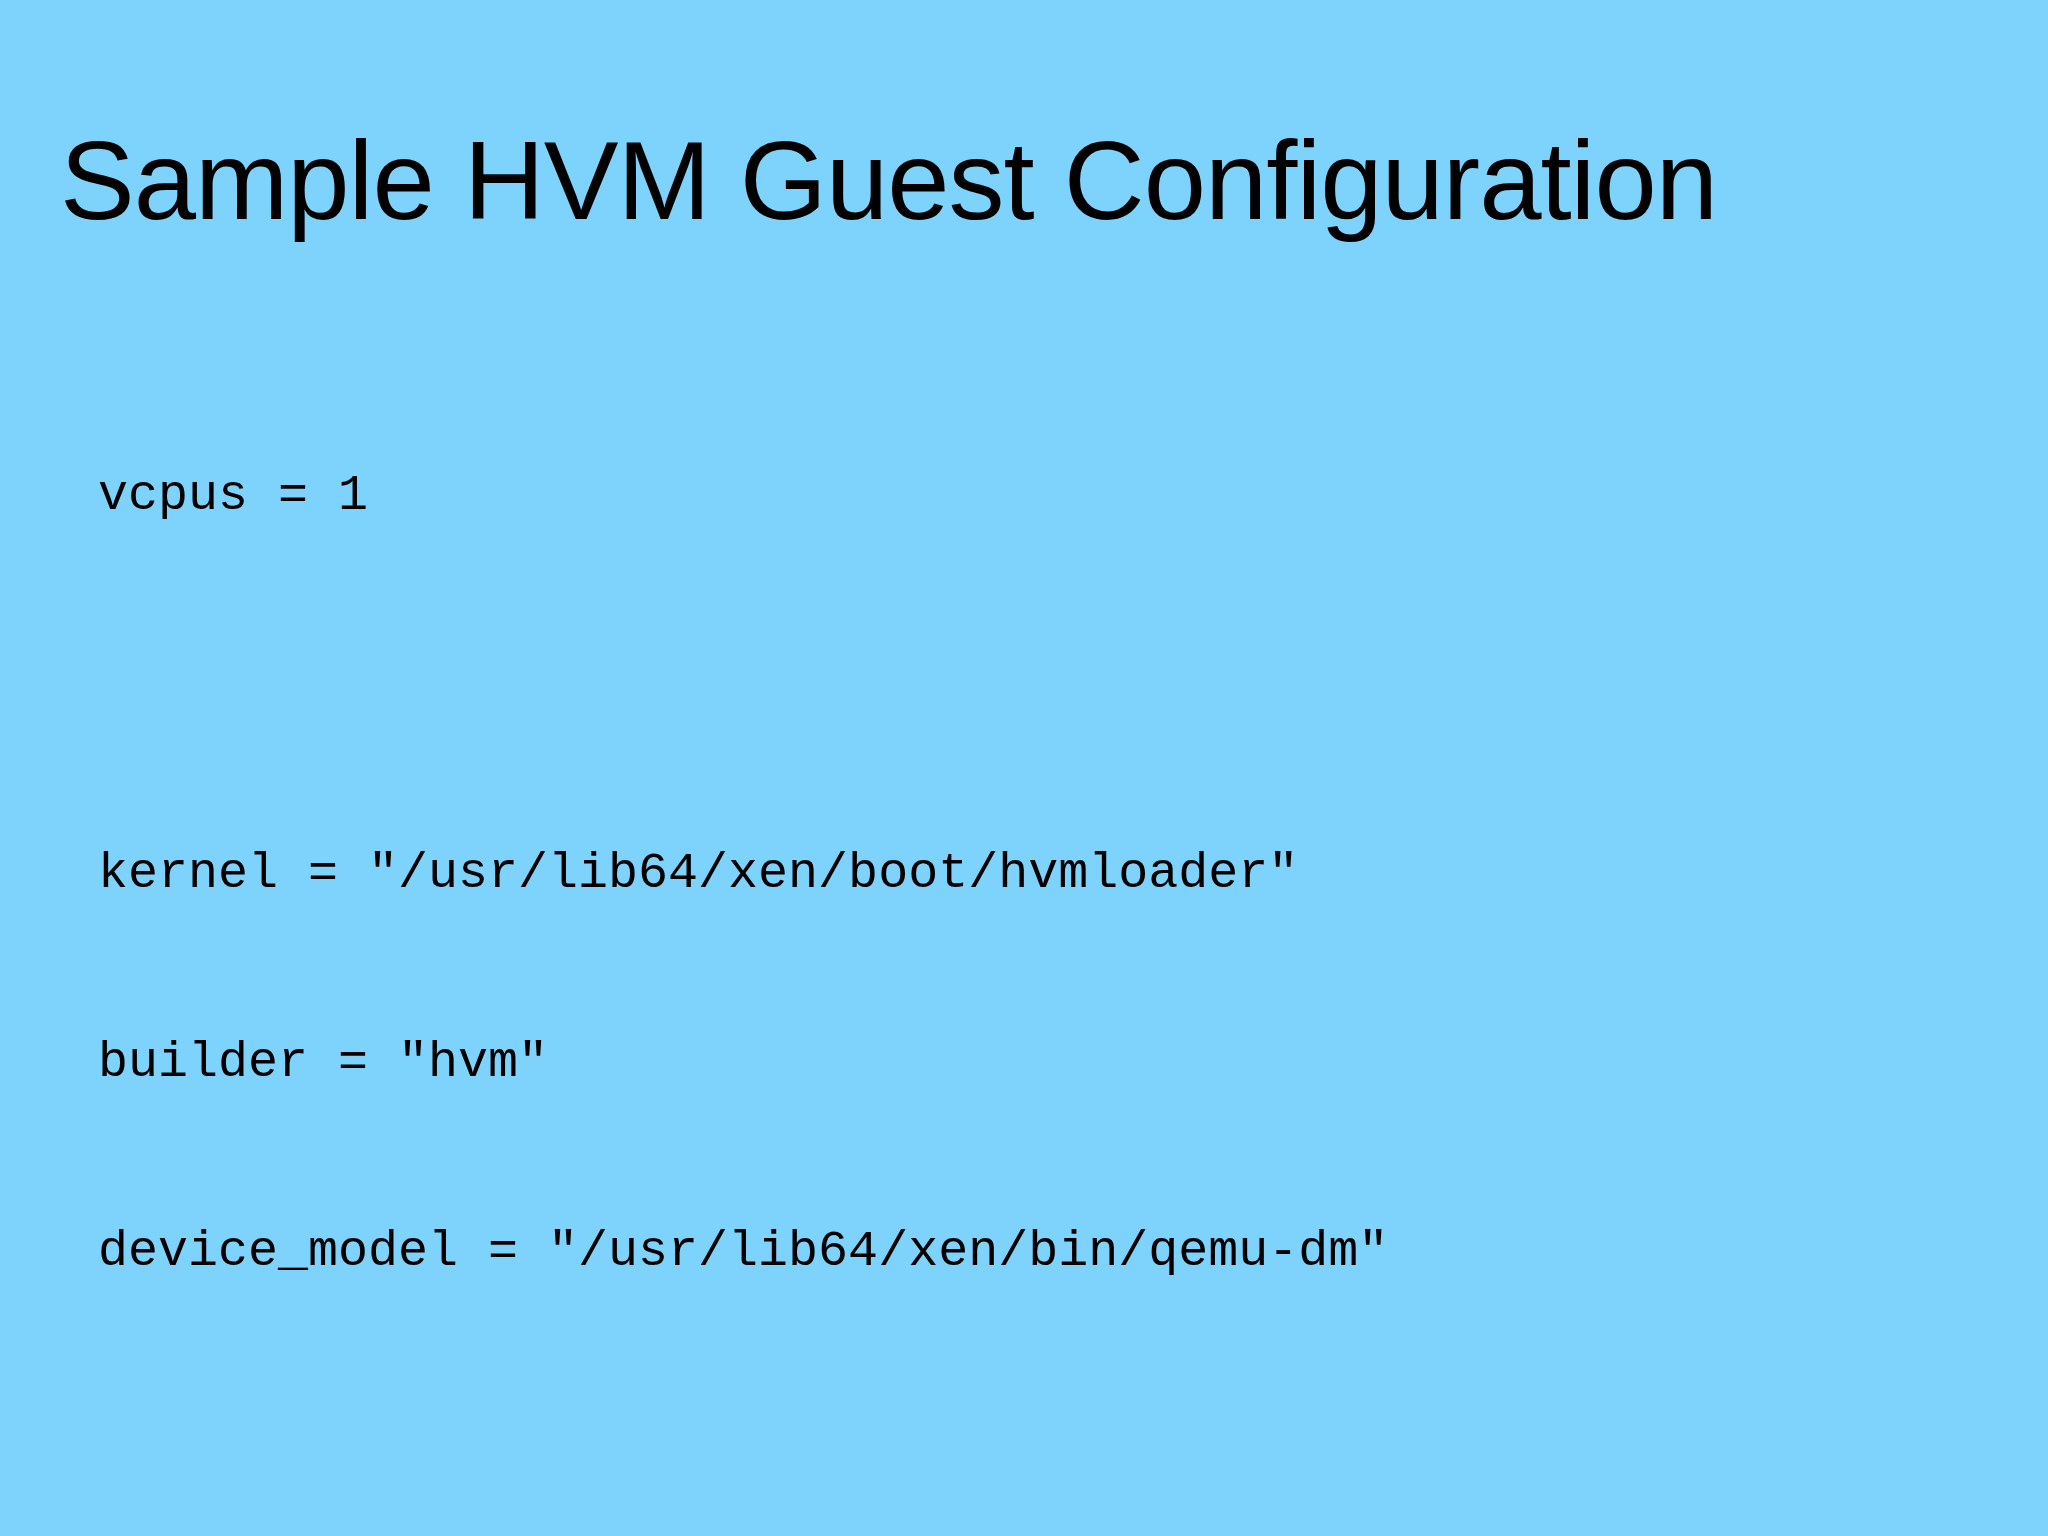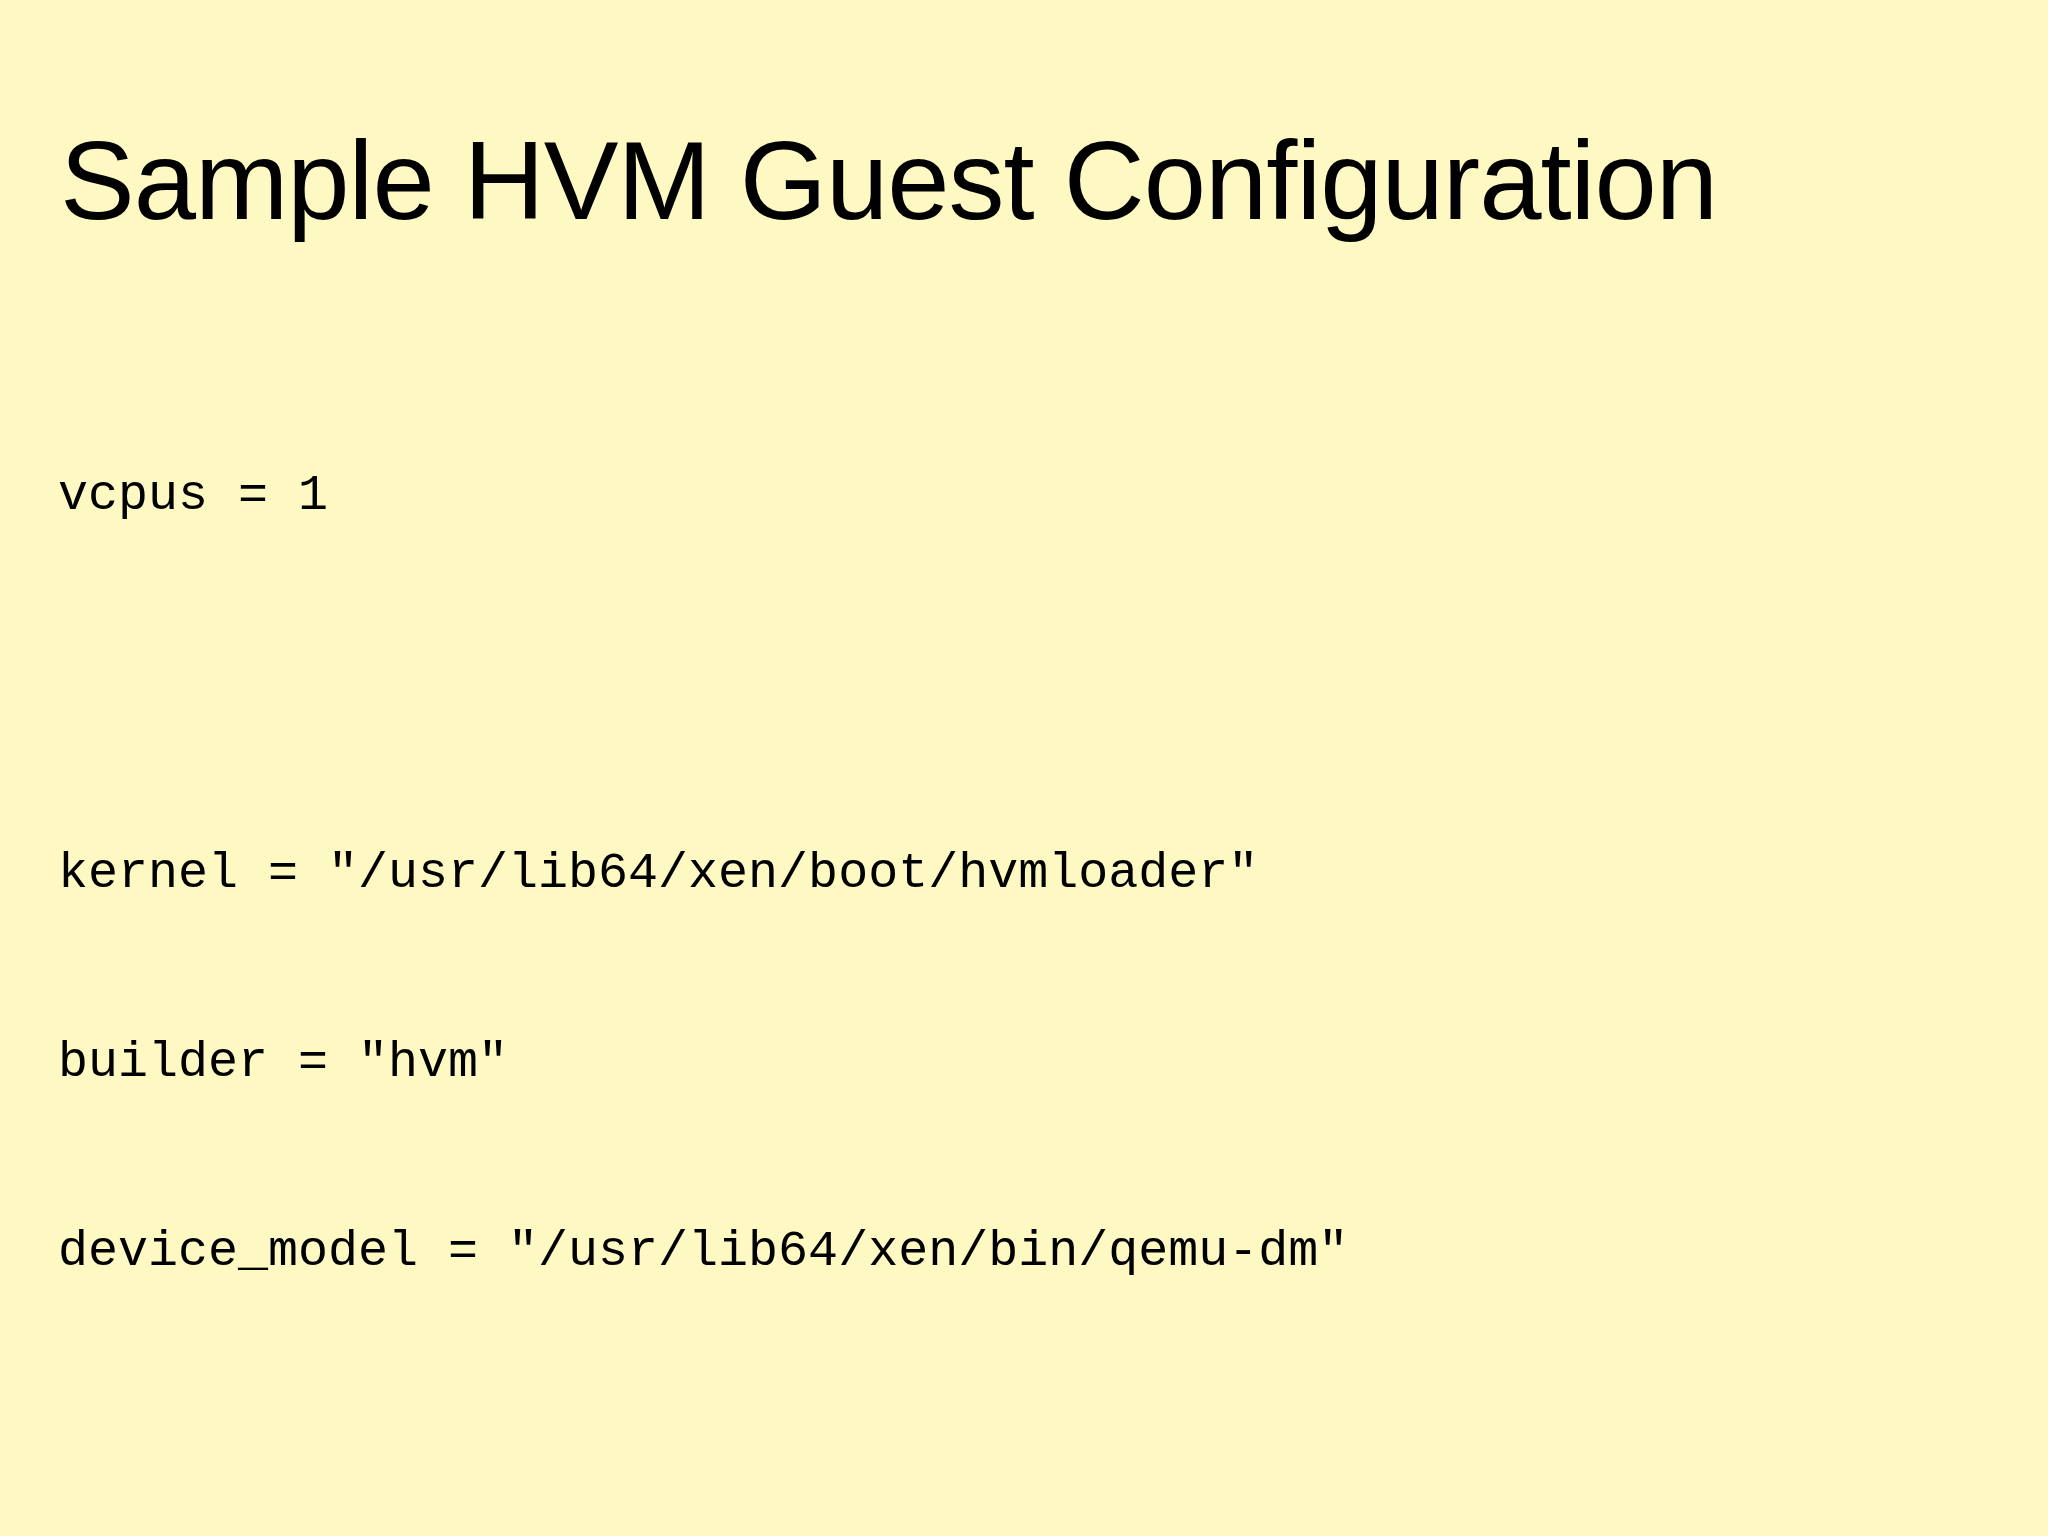--- a/index.html
+++ b/index.html
@@ -4,21 +4,21 @@
 <style>
   html, body {
     margin: 0;
     padding: 0;
     background: #ffffff;
   }
   #slide {
     position: relative;
     width: 2048px;
     height: 1536px;
-    background: #fef9c3;
+    background: #7dd3fc;
     overflow: hidden;
   }
   #slide-title {
     position: absolute;
     left: 60px;
     top: 46px;
     width: 1940px;
     font-family: "Liberation Sans", sans-serif;
     font-size: 112px;
     font-weight: normal;
@@ -35,20 +35,21 @@
     font-family: "Liberation Mono", "DejaVu Sans Mono", monospace;
     font-size: 50px;
     line-height: 63px;
     color: #000000;
     white-space: pre;
   }
   .code-line {
     display: block;
     height: 63px;
     white-space: pre;
+    margin-left: 40px;
   }
   .code-line.blank {
     height: 63px;
   }
 </style>
 </head>
 <body>
 
 <div id="slide">
 

